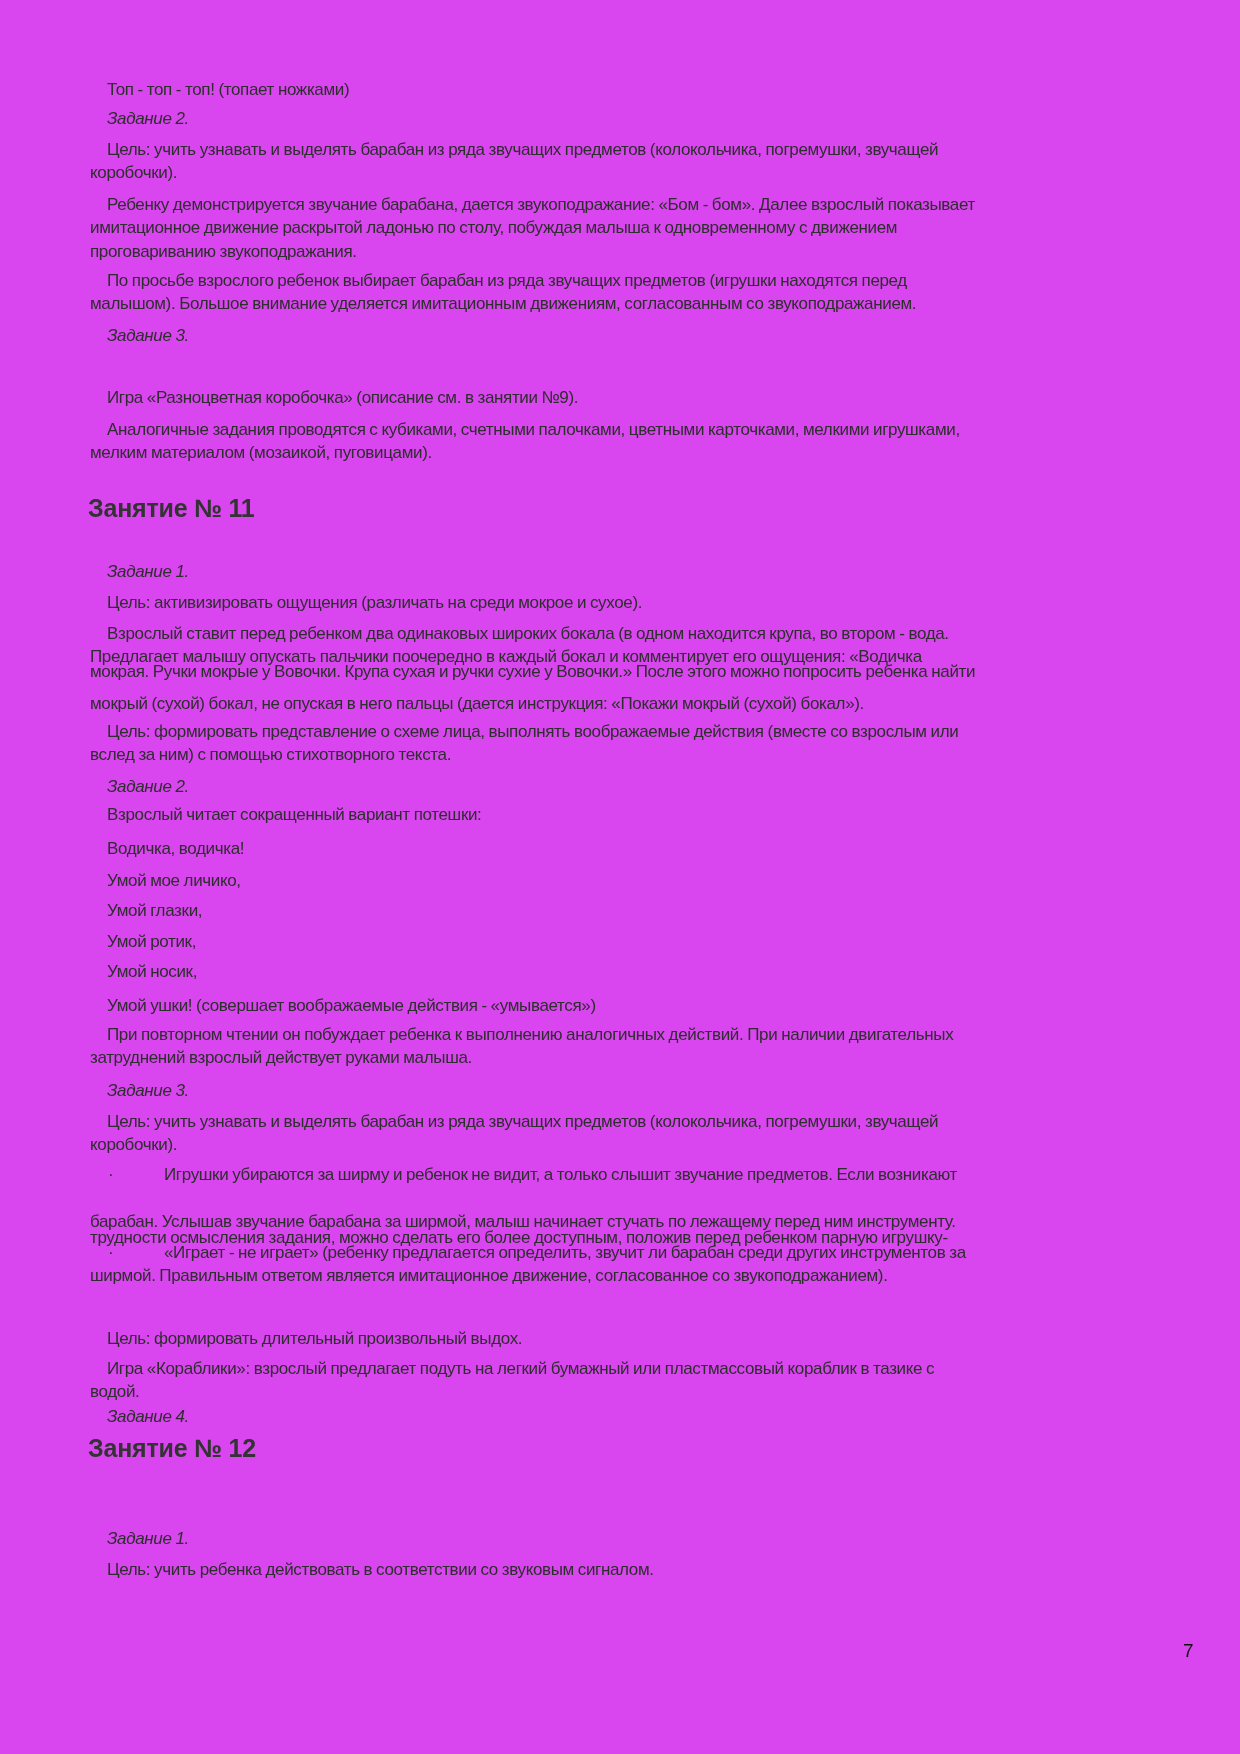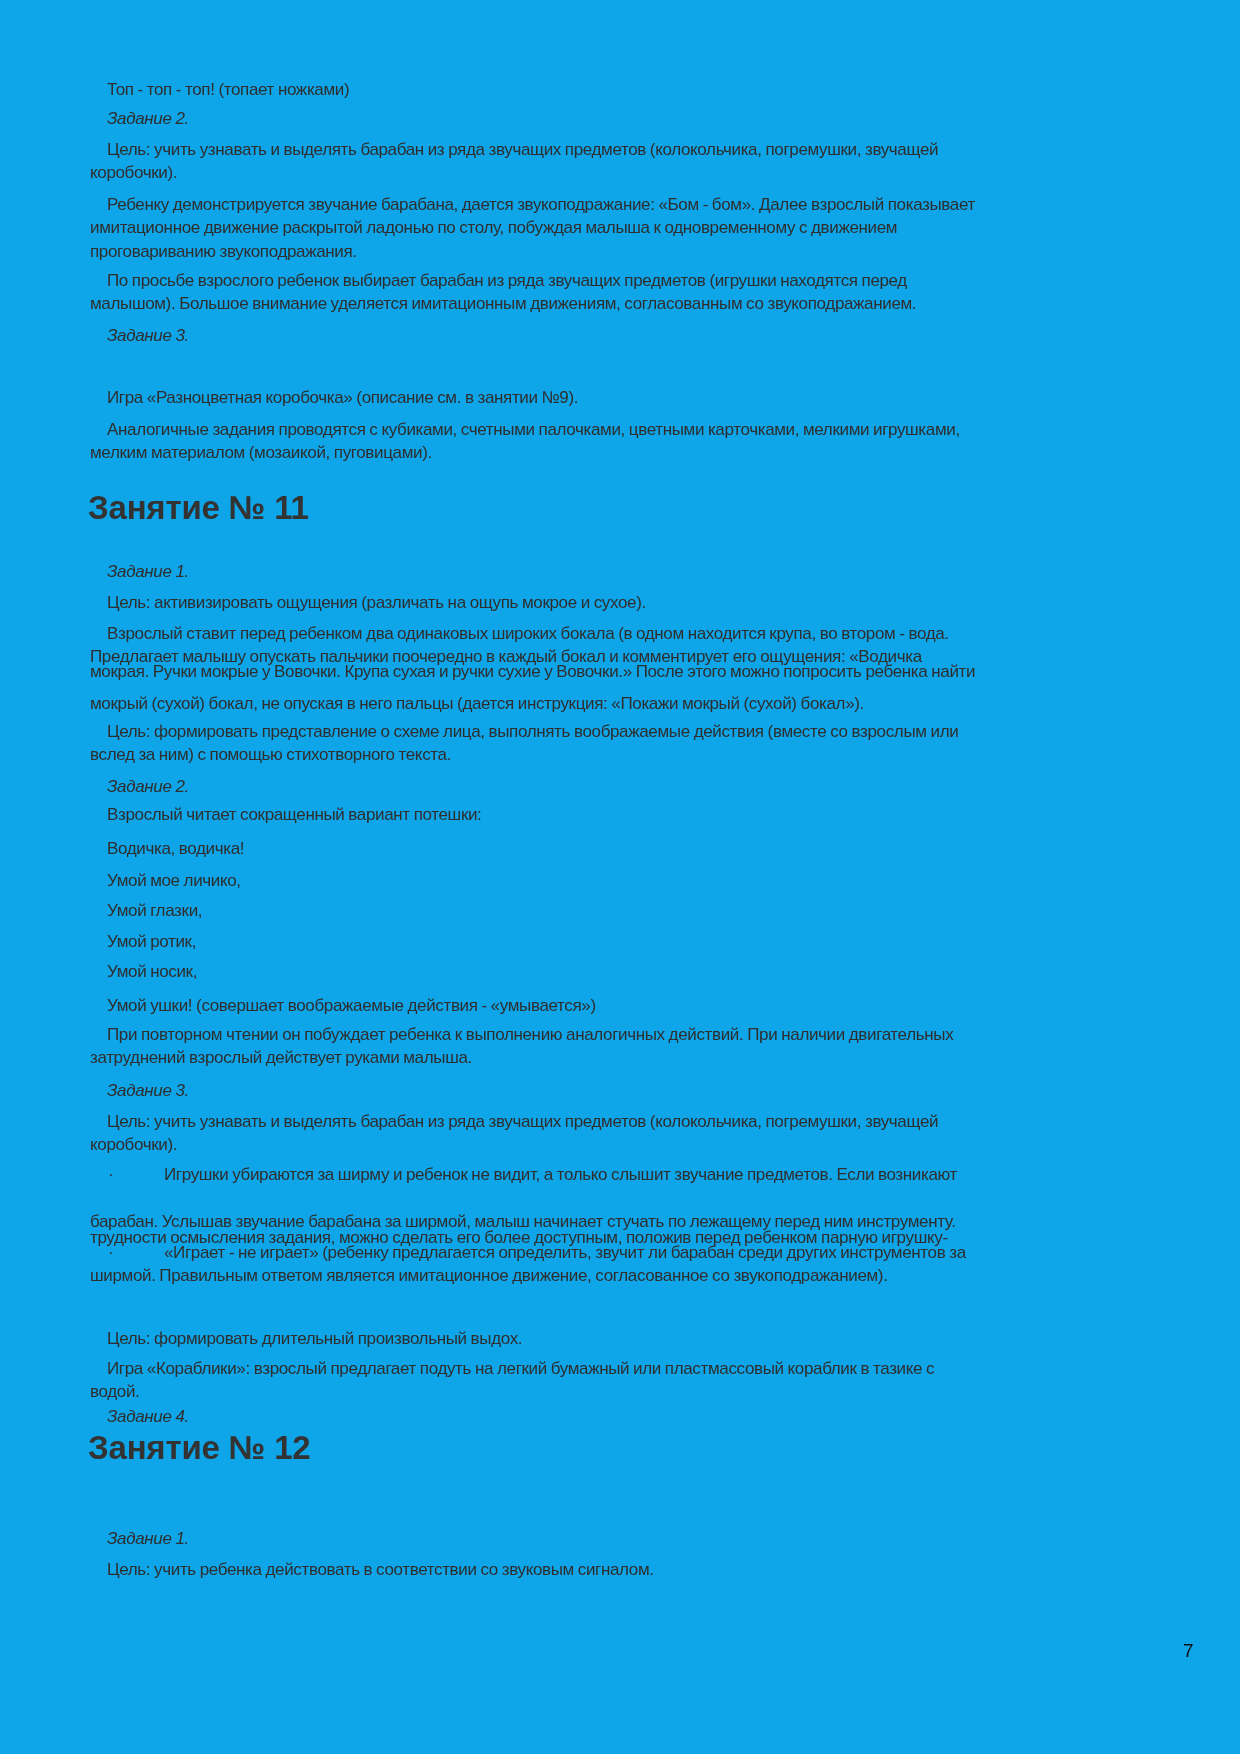--- a/index.html
+++ b/index.html
@@ -1,25 +1,25 @@
 <!DOCTYPE html>
 <html><head>
 <meta charset="utf-8">
 <style>
   html, body { margin: 0; padding: 0; background: #ffffff; }
   body { width: 1240px; height: 1754px; position: relative; overflow: hidden;
          font-family: "Liberation Sans", sans-serif; color: #2b2b2b; }
-  .page { position: absolute; left: 0; top: 0; width: 1240px; height: 1754px; background: #0ea5e9; }
+  .page { position: absolute; left: 0; top: 0; width: 1240px; height: 1754px; background: #d946ef; }
   .ln { position: absolute; left: 90px; font-size: 17px; line-height: 20px; white-space: nowrap;
         letter-spacing: -0.35px; word-spacing: -0.5px; color: #2e2e2e; }
   .ln.ind { left: 107px; }
   .ln.it { font-style: italic; }
   .ln.bul-text { left: 164px; }
   .bul-dot { position: absolute; left: 108px; font-size: 17px; line-height: 20px; color: #2e2e2e; }
-  .h2 { position: absolute; left: 88px; font-size: 33px; font-weight: bold; line-height: 36px;
+  .h2 { position: absolute; left: 88px; font-size: 25px; font-weight: bold; line-height: 36px;
         color: #333333; letter-spacing: -0.2px; white-space: nowrap; }
   .pnum { position: absolute; left: 1183px; top: 1640px; font-size: 19px; line-height: 22px; color: #111; }
 </style>
 </head>
 <body>
 
 <div class="page" id="page">
     <div class="ln ind" style="top: 80px;">Топ - топ - топ! (топает ножками)</div>
     <div class="ln ind it" style="top: 109px;">Задание 2.</div>
     <div class="ln ind" style="top: 140px;">Цель: учить узнавать и выделять барабан из ряда звучащих предметов (колокольчика, погремушки, звучащей</div>
@@ -28,21 +28,21 @@
     <div class="ln" style="top: 218.3px;">имитационное движение раскрытой ладонью по столу, побуждая малыша к одновременному с движением</div>
     <div class="ln" style="top: 241.6px;">проговариванию звукоподражания.</div>
     <div class="ln ind" style="top: 271px;">По просьбе взрослого ребенок выбирает барабан из ряда звучащих предметов (игрушки находятся перед</div>
     <div class="ln" style="top: 294.3px;">малышом). Большое внимание уделяется имитационным движениям, согласованным со звукоподражанием.</div>
     <div class="ln ind it" style="top: 326px;">Задание 3.</div>
     <div class="ln ind" style="top: 388px;">Игра «Разноцветная коробочка» (описание см. в занятии №9).</div>
     <div class="ln ind" style="top: 420px;">Аналогичные задания проводятся с кубиками, счетными палочками, цветными карточками, мелкими игрушками,</div>
     <div class="ln" style="top: 443.3px;">мелким материалом (мозаикой, пуговицами).</div>
     <div class="h2" style="top: 490px;">Занятие № 11</div>
     <div class="ln ind it" style="top: 562px;">Задание 1.</div>
-    <div class="ln ind" style="top: 593px;">Цель: активизировать ощущения (различать на ощупь мокрое и сухое).</div>
+    <div class="ln ind" style="top: 593px;">Цель: активизировать ощущения (различать на среди мокрое и сухое).</div>
     <div class="ln ind" style="top: 624px;">Взрослый ставит перед ребенком два одинаковых широких бокала (в одном находится крупа, во втором - вода.</div>
     <div class="ln" style="top: 647.3px;">Предлагает малышу опускать пальчики поочередно в каждый бокал и комментирует его ощущения: «Водичка</div>
     <div class="ln" style="top: 662px;">мокрая. Ручки мокрые у Вовочки. Крупа сухая и ручки сухие у Вовочки.» После этого можно попросить ребенка найти</div>
     <div class="ln" style="top: 693.9px;">мокрый (сухой) бокал, не опуская в него пальцы (дается инструкция: «Покажи мокрый (сухой) бокал»).</div>
     <div class="ln ind" style="top: 722px;">Цель: формировать представление о схеме лица, выполнять воображаемые действия (вместе со взрослым или</div>
     <div class="ln" style="top: 745.3px;">вслед за ним) с помощью стихотворного текста.</div>
     <div class="ln ind it" style="top: 777px;">Задание 2.</div>
     <div class="ln ind" style="top: 773px; margin-top: 32px;">Взрослый читает сокращенный вариант потешки:</div>
     <div class="ln ind" style="top: 839px;">Водичка, водичка!</div>
     <div class="ln ind" style="top: 871px;">Умой мое личико,</div>

